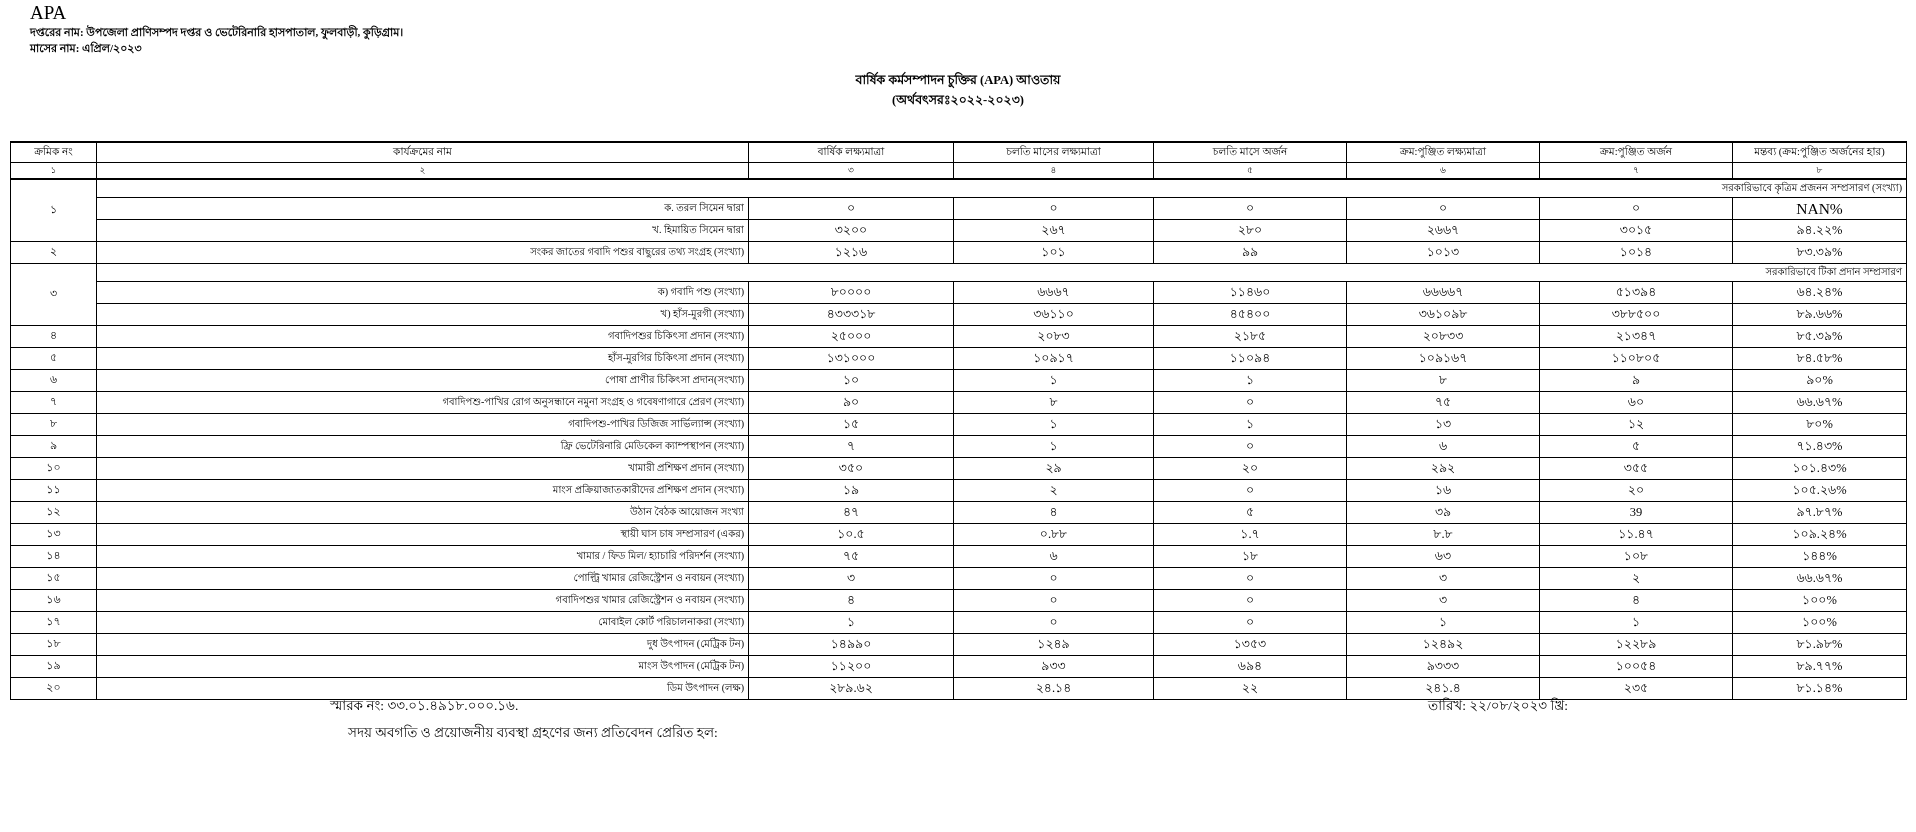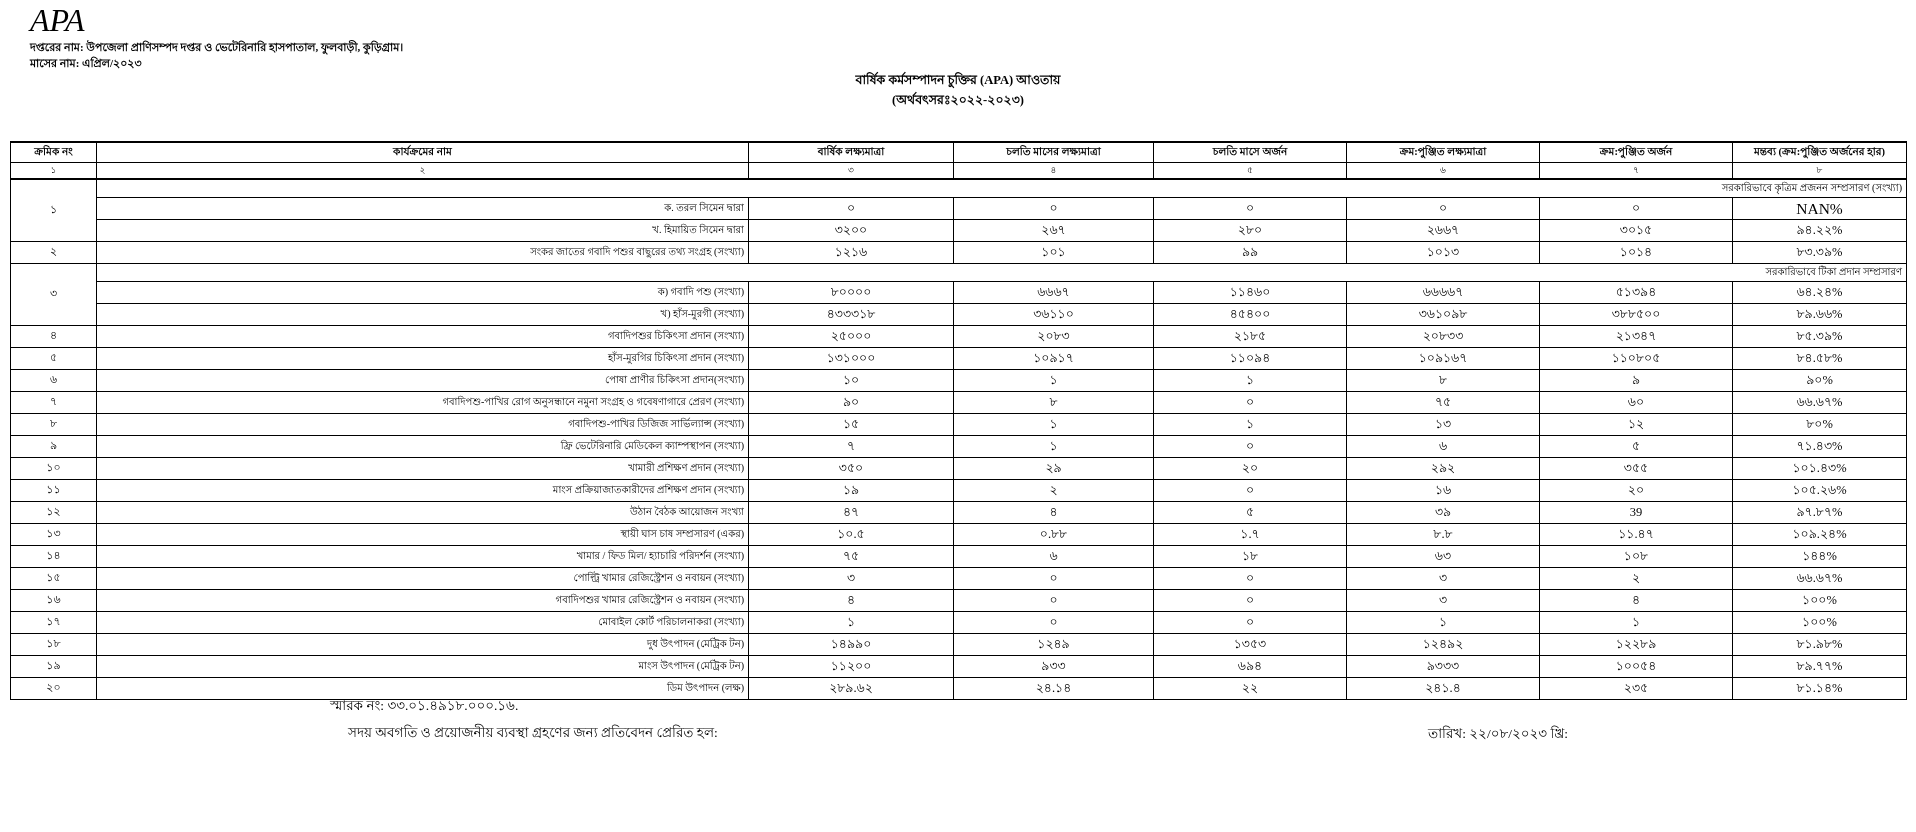--- a/index.html
+++ b/index.html
@@ -5,40 +5,40 @@
   * { box-sizing: border-box; }
   html,body { margin:0; padding:0; }
   body {
     width:1916px; height:832px;
     background:#ffffff; color:#000;
     font-family:"Liberation Serif","DejaVu Serif",serif;
   }
   .page { position:relative; width:1916px; height:832px; overflow:hidden; }
 
   .top-block { position:absolute; left:30px; top:2px; }
-  .app-title { font-size:32px; line-height:1.15; font-weight:400;font-style:italic; }
+  .app-title { font-size:19px; line-height:1.15; font-weight:400; }
   .meta-line { font-size:11px; line-height:1.5;font-weight:bold; }
 
   .heading-block { position:absolute; left:0; top:70px; width:100%; text-align:center;
     font-size:12.5px; font-weight:700; line-height:1.6; }
 
   table.apa { position:absolute; left:10px; top:141px; width:1896px;
     border-collapse:collapse; table-layout:fixed; }
   table.apa th, table.apa td { border:1px solid #000; padding:0 4px; overflow:hidden; }
-  table.apa thead tr.hdr th { font-size:10.5px; font-weight:700; text-align:center; height:16px; padding:1px 2px; border-top:2px solid #000; }
+  table.apa thead tr.hdr th { font-size:10.5px; font-weight:400; text-align:center; height:16px; padding:1px 2px; border-top:2px solid #000; }
   table.apa thead tr.nums th { font-size:9px; font-weight:400; text-align:center; height:12px; border-bottom:2px solid #000; }
   td.serial { text-align:center; font-size:11px; vertical-align:middle; }
   td.name { text-align:right; font-size:10px; vertical-align:middle; padding-left:4px; }
   td.val { text-align:center; font-size:12.5px; vertical-align:middle; }
   td.val.nan { font-size:15.5px; font-family:"Liberation Serif",serif; }
   tr.group-row { height:14px; }
   tr.data-row { height:22px; }
 
   .footer-memo { position:absolute; left:330px; top:695px; font-size:13.5px;text-align:right; }
-  .footer-date { position:absolute; left:1428px; top:695px; font-size:13.5px;margin-top:28px; }
+  .footer-date { position:absolute; left:1428px; top:695px; font-size:13.5px; }
   .footer-note { position:absolute; left:348px; top:722px; font-size:13.5px; }
   .sign-block { position:absolute; left:1390px; top:765px; width:340px; text-align:center;
     font-size:13.5px; line-height:1.8; }
 </style>
 </head>
 <body>
 
 <div class="page">
 
   <div class="top-block">

